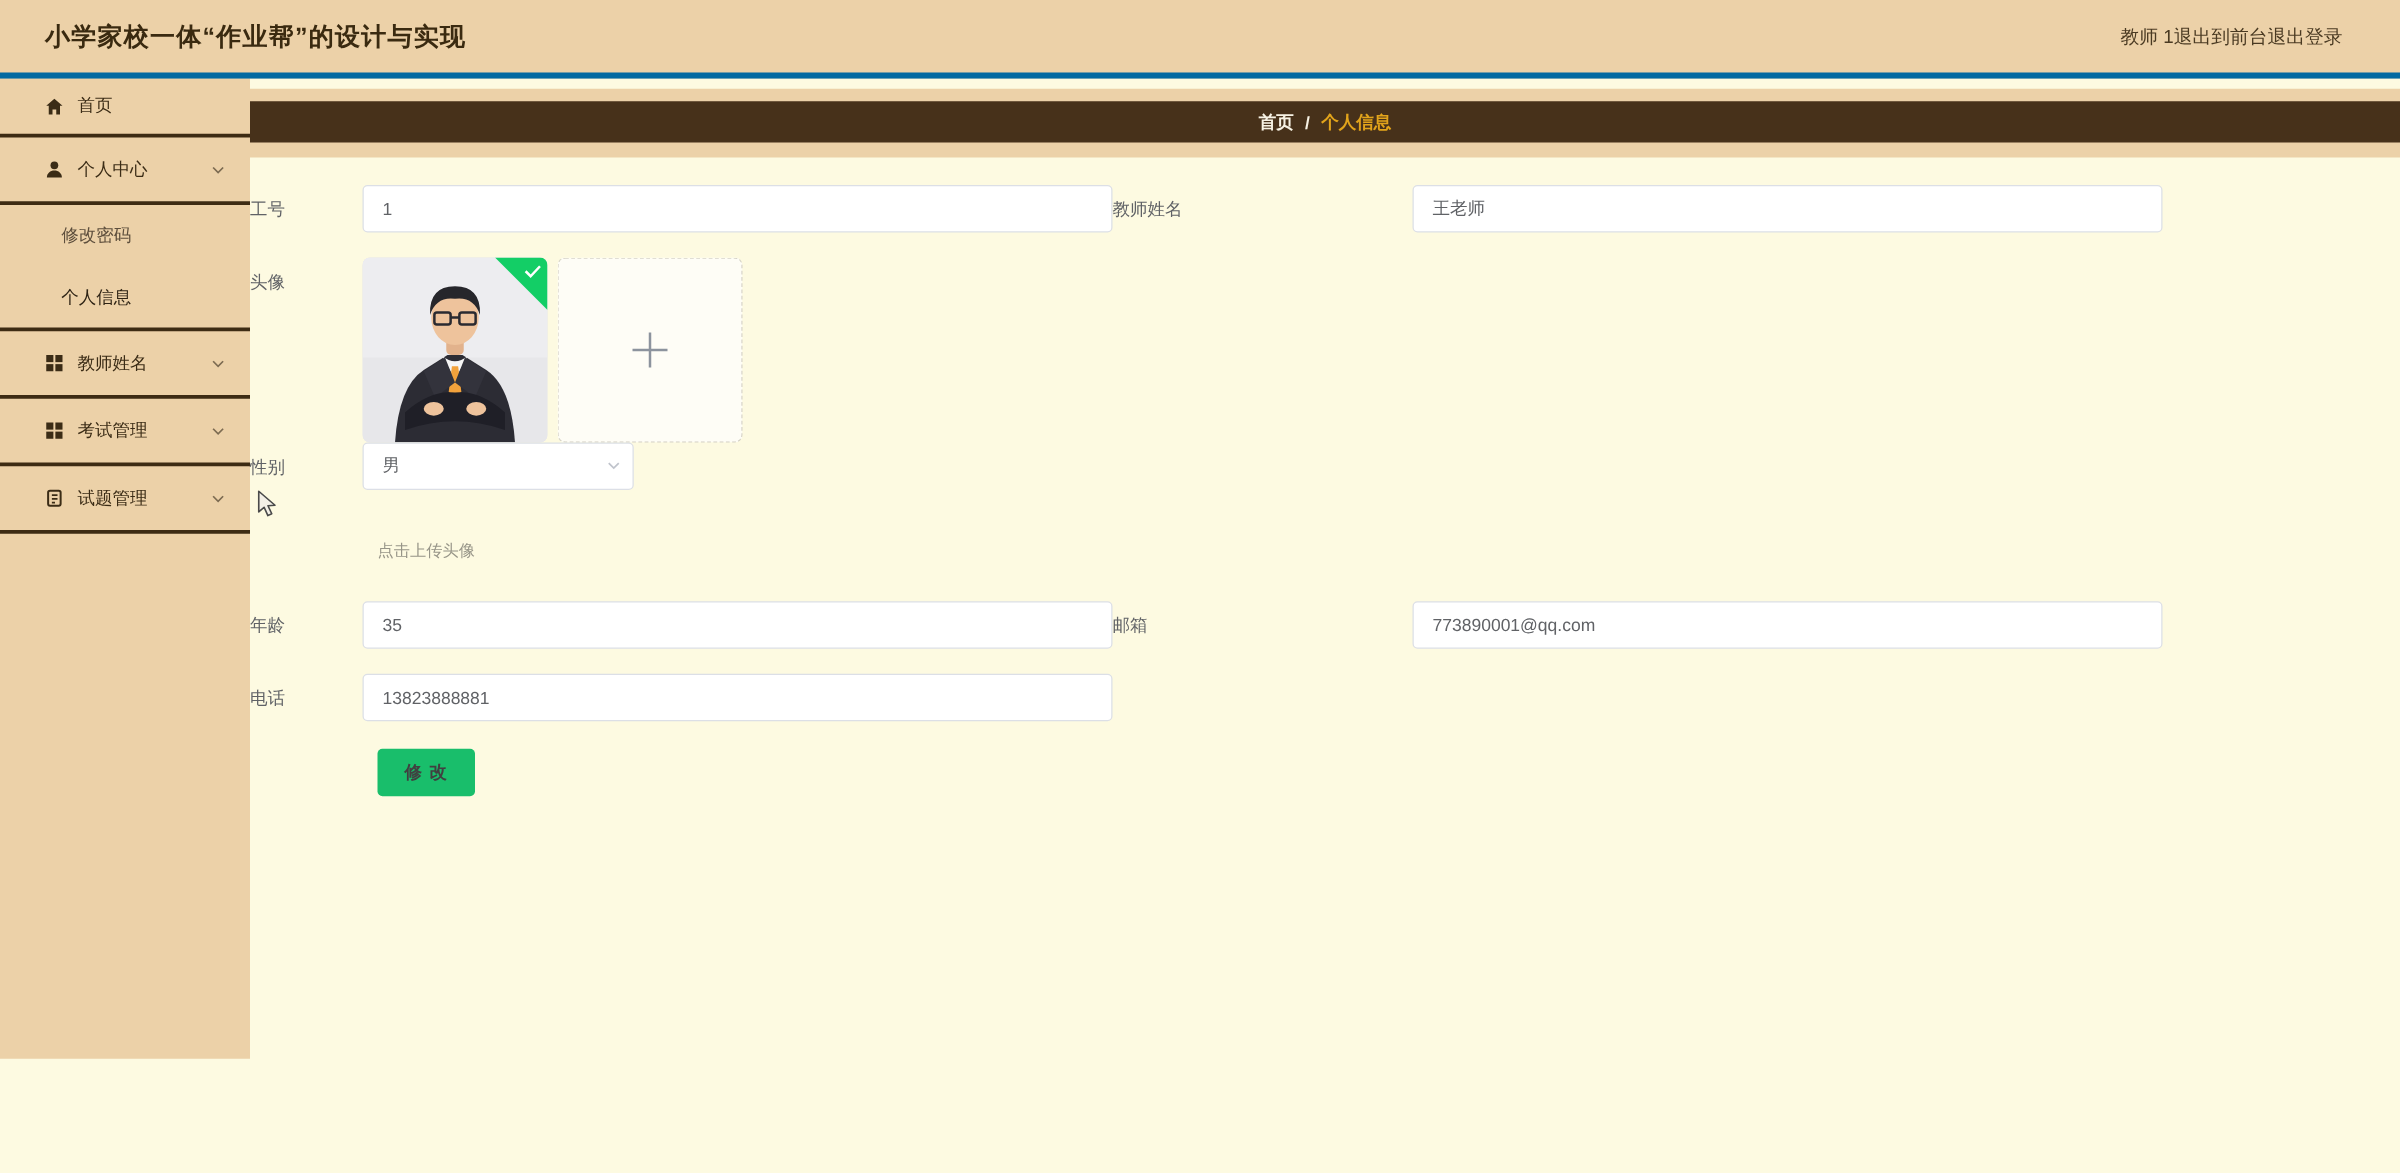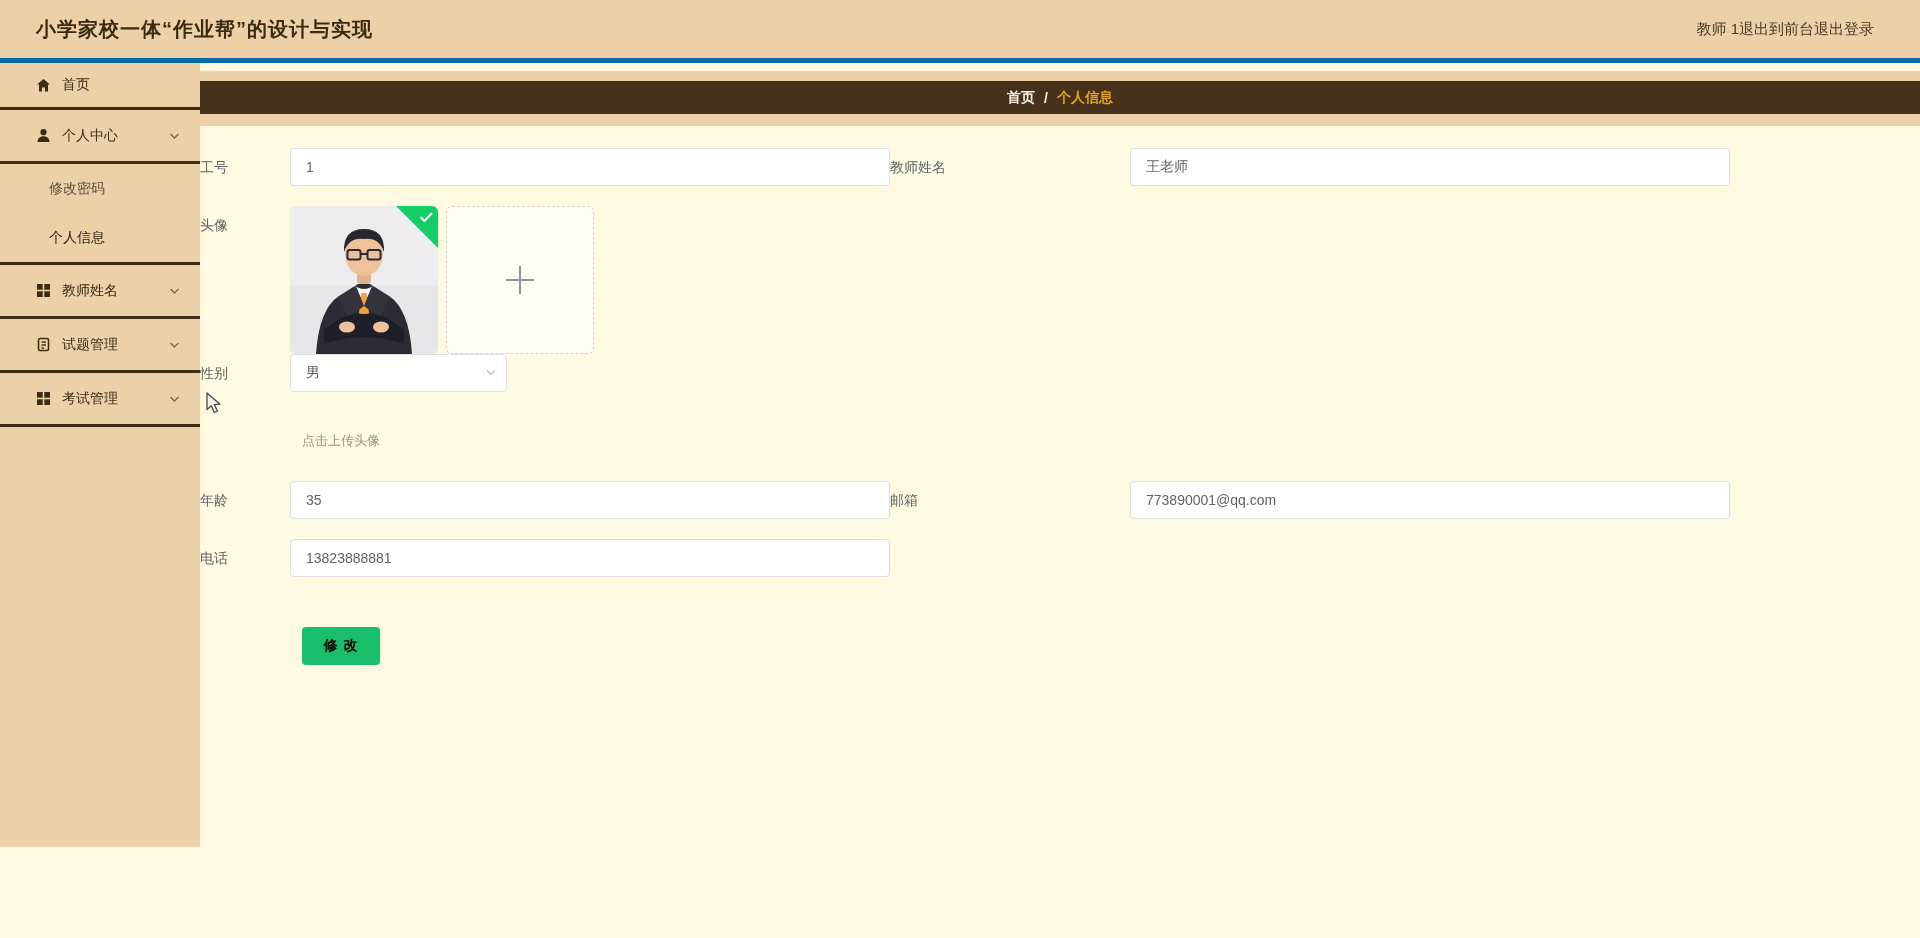--- a/index.html
+++ b/index.html
@@ -79,22 +79,22 @@
   .upload-box {
     width:148px; height:148px; margin-left:8px; border:1px dashed #d6d3c8;
     border-radius:6px; background:#fefdf6; display:flex; align-items:center;
     justify-content:center; cursor:pointer;
   }
   .upload-hint { margin:40px 0 31px 102px; font-size:13px; color:#979588; }
 
   .submit-row { margin-top:22px; margin-left:102px; }
   .btn-green {
     width:78px; height:38px; border:none; border-radius:4px; background:#19be6b;
-    color:#000000; font-size:14px; font-weight:bold; cursor:pointer;
-    font-family:"Liberation Sans",sans-serif; letter-spacing:1px;margin-top:28px;
+    color:#404040; font-size:14px; font-weight:bold; cursor:pointer;
+    font-family:"Liberation Sans",sans-serif; letter-spacing:1px;
   }
 
   .mouse-cursor { position:absolute; left:205px; top:392px; z-index:50; pointer-events:none; }
 </style>
 </head>
 <body>
 
 <div class="header">
   <div class="header-title">小学家校一体“作业帮”的设计与实现</div>
   <div class="header-right">
@@ -143,39 +143,39 @@
           <rect x="8.3" y="8.3" width="5.7" height="5.7" fill="#3b2c16"></rect>
       </svg>
       <span>教师姓名</span>
       <svg class="chev" width="11" height="10" viewBox="0 0 11 10">
         <path d="M1.5 3 L5.5 7 L9.5 3" fill="none" stroke="#7d6c52" stroke-width="1.4"></path>
       </svg>
     </div>
 
     <div class="menu-item">
       <svg class="mi-icon" viewBox="0 0 15 15">
+        <rect x="1" y="1" width="5.7" height="5.7" fill="#3b2c16"></rect>
+          <rect x="8.3" y="1" width="5.7" height="5.7" fill="#3b2c16"></rect>
+        <rect x="1" y="8.3" width="5.7" height="5.7" fill="#3b2c16"></rect>
+          <rect x="8.3" y="8.3" width="5.7" height="5.7" fill="#3b2c16"></rect>
+      </svg>
+      <span>考试管理</span>
+      <svg class="chev" width="11" height="10" viewBox="0 0 11 10">
+        <path d="M1.5 3 L5.5 7 L9.5 3" fill="none" stroke="#7d6c52" stroke-width="1.4"></path>
+      </svg>
+    </div>
+
+    <div class="menu-item">
+      <svg class="mi-icon" viewBox="0 0 15 15">
         <rect x="2.5" y="1.5" width="10" height="12" rx="1.5" fill="none" stroke="#3b2c16" stroke-width="1.6"></rect>
         <line x1="5.5" y1="5" x2="10" y2="5" stroke="#3b2c16" stroke-width="1.4"></line>
         <line x1="5.5" y1="8" x2="10" y2="8" stroke="#3b2c16" stroke-width="1.4"></line>
         <line x1="5.5" y1="11" x2="8" y2="11" stroke="#3b2c16" stroke-width="1.4"></line>
       </svg>
       <span>试题管理</span>
-      <svg class="chev" width="11" height="10" viewBox="0 0 11 10">
-        <path d="M1.5 3 L5.5 7 L9.5 3" fill="none" stroke="#7d6c52" stroke-width="1.4"></path>
-      </svg>
-    </div>
-
-    <div class="menu-item">
-      <svg class="mi-icon" viewBox="0 0 15 15">
-        <rect x="1" y="1" width="5.7" height="5.7" fill="#3b2c16"></rect>
-          <rect x="8.3" y="1" width="5.7" height="5.7" fill="#3b2c16"></rect>
-        <rect x="1" y="8.3" width="5.7" height="5.7" fill="#3b2c16"></rect>
-          <rect x="8.3" y="8.3" width="5.7" height="5.7" fill="#3b2c16"></rect>
-      </svg>
-      <span>考试管理</span>
       <svg class="chev" width="11" height="10" viewBox="0 0 11 10">
         <path d="M1.5 3 L5.5 7 L9.5 3" fill="none" stroke="#7d6c52" stroke-width="1.4"></path>
       </svg>
     </div>
   </div>
 
   <div class="main">
 
     <div class="bc-wrap">
       <div class="bc-bar">

